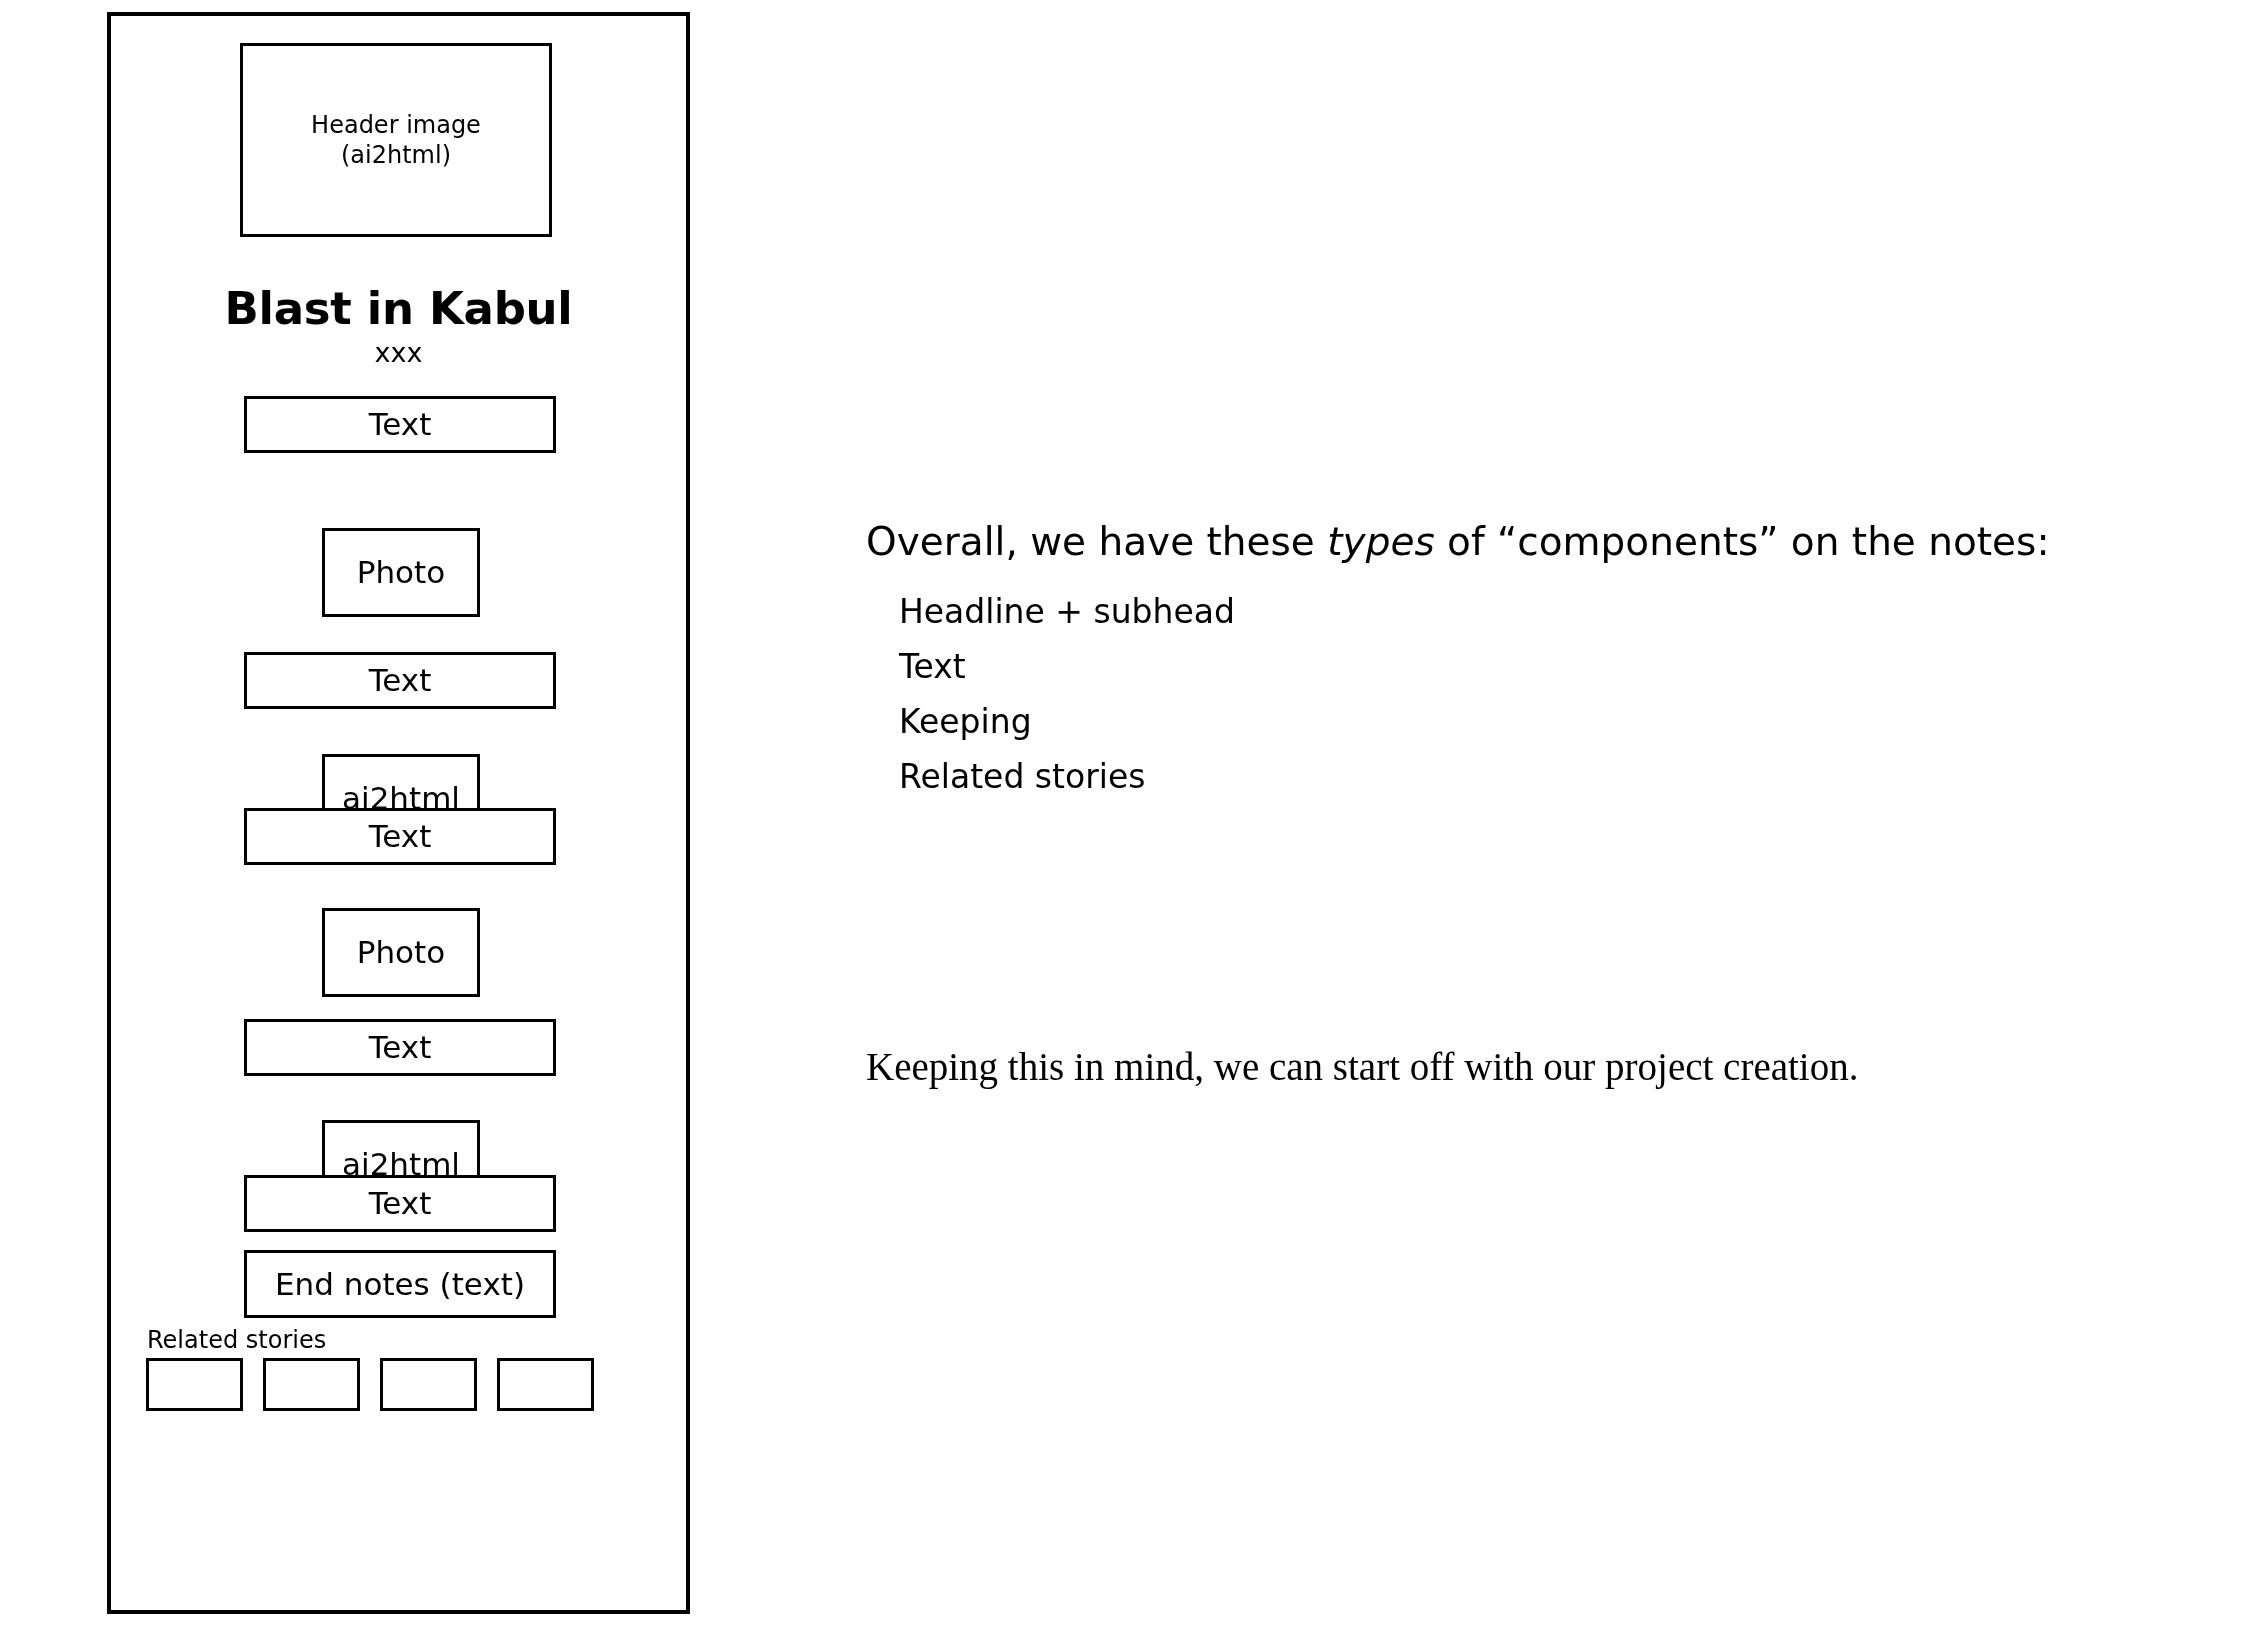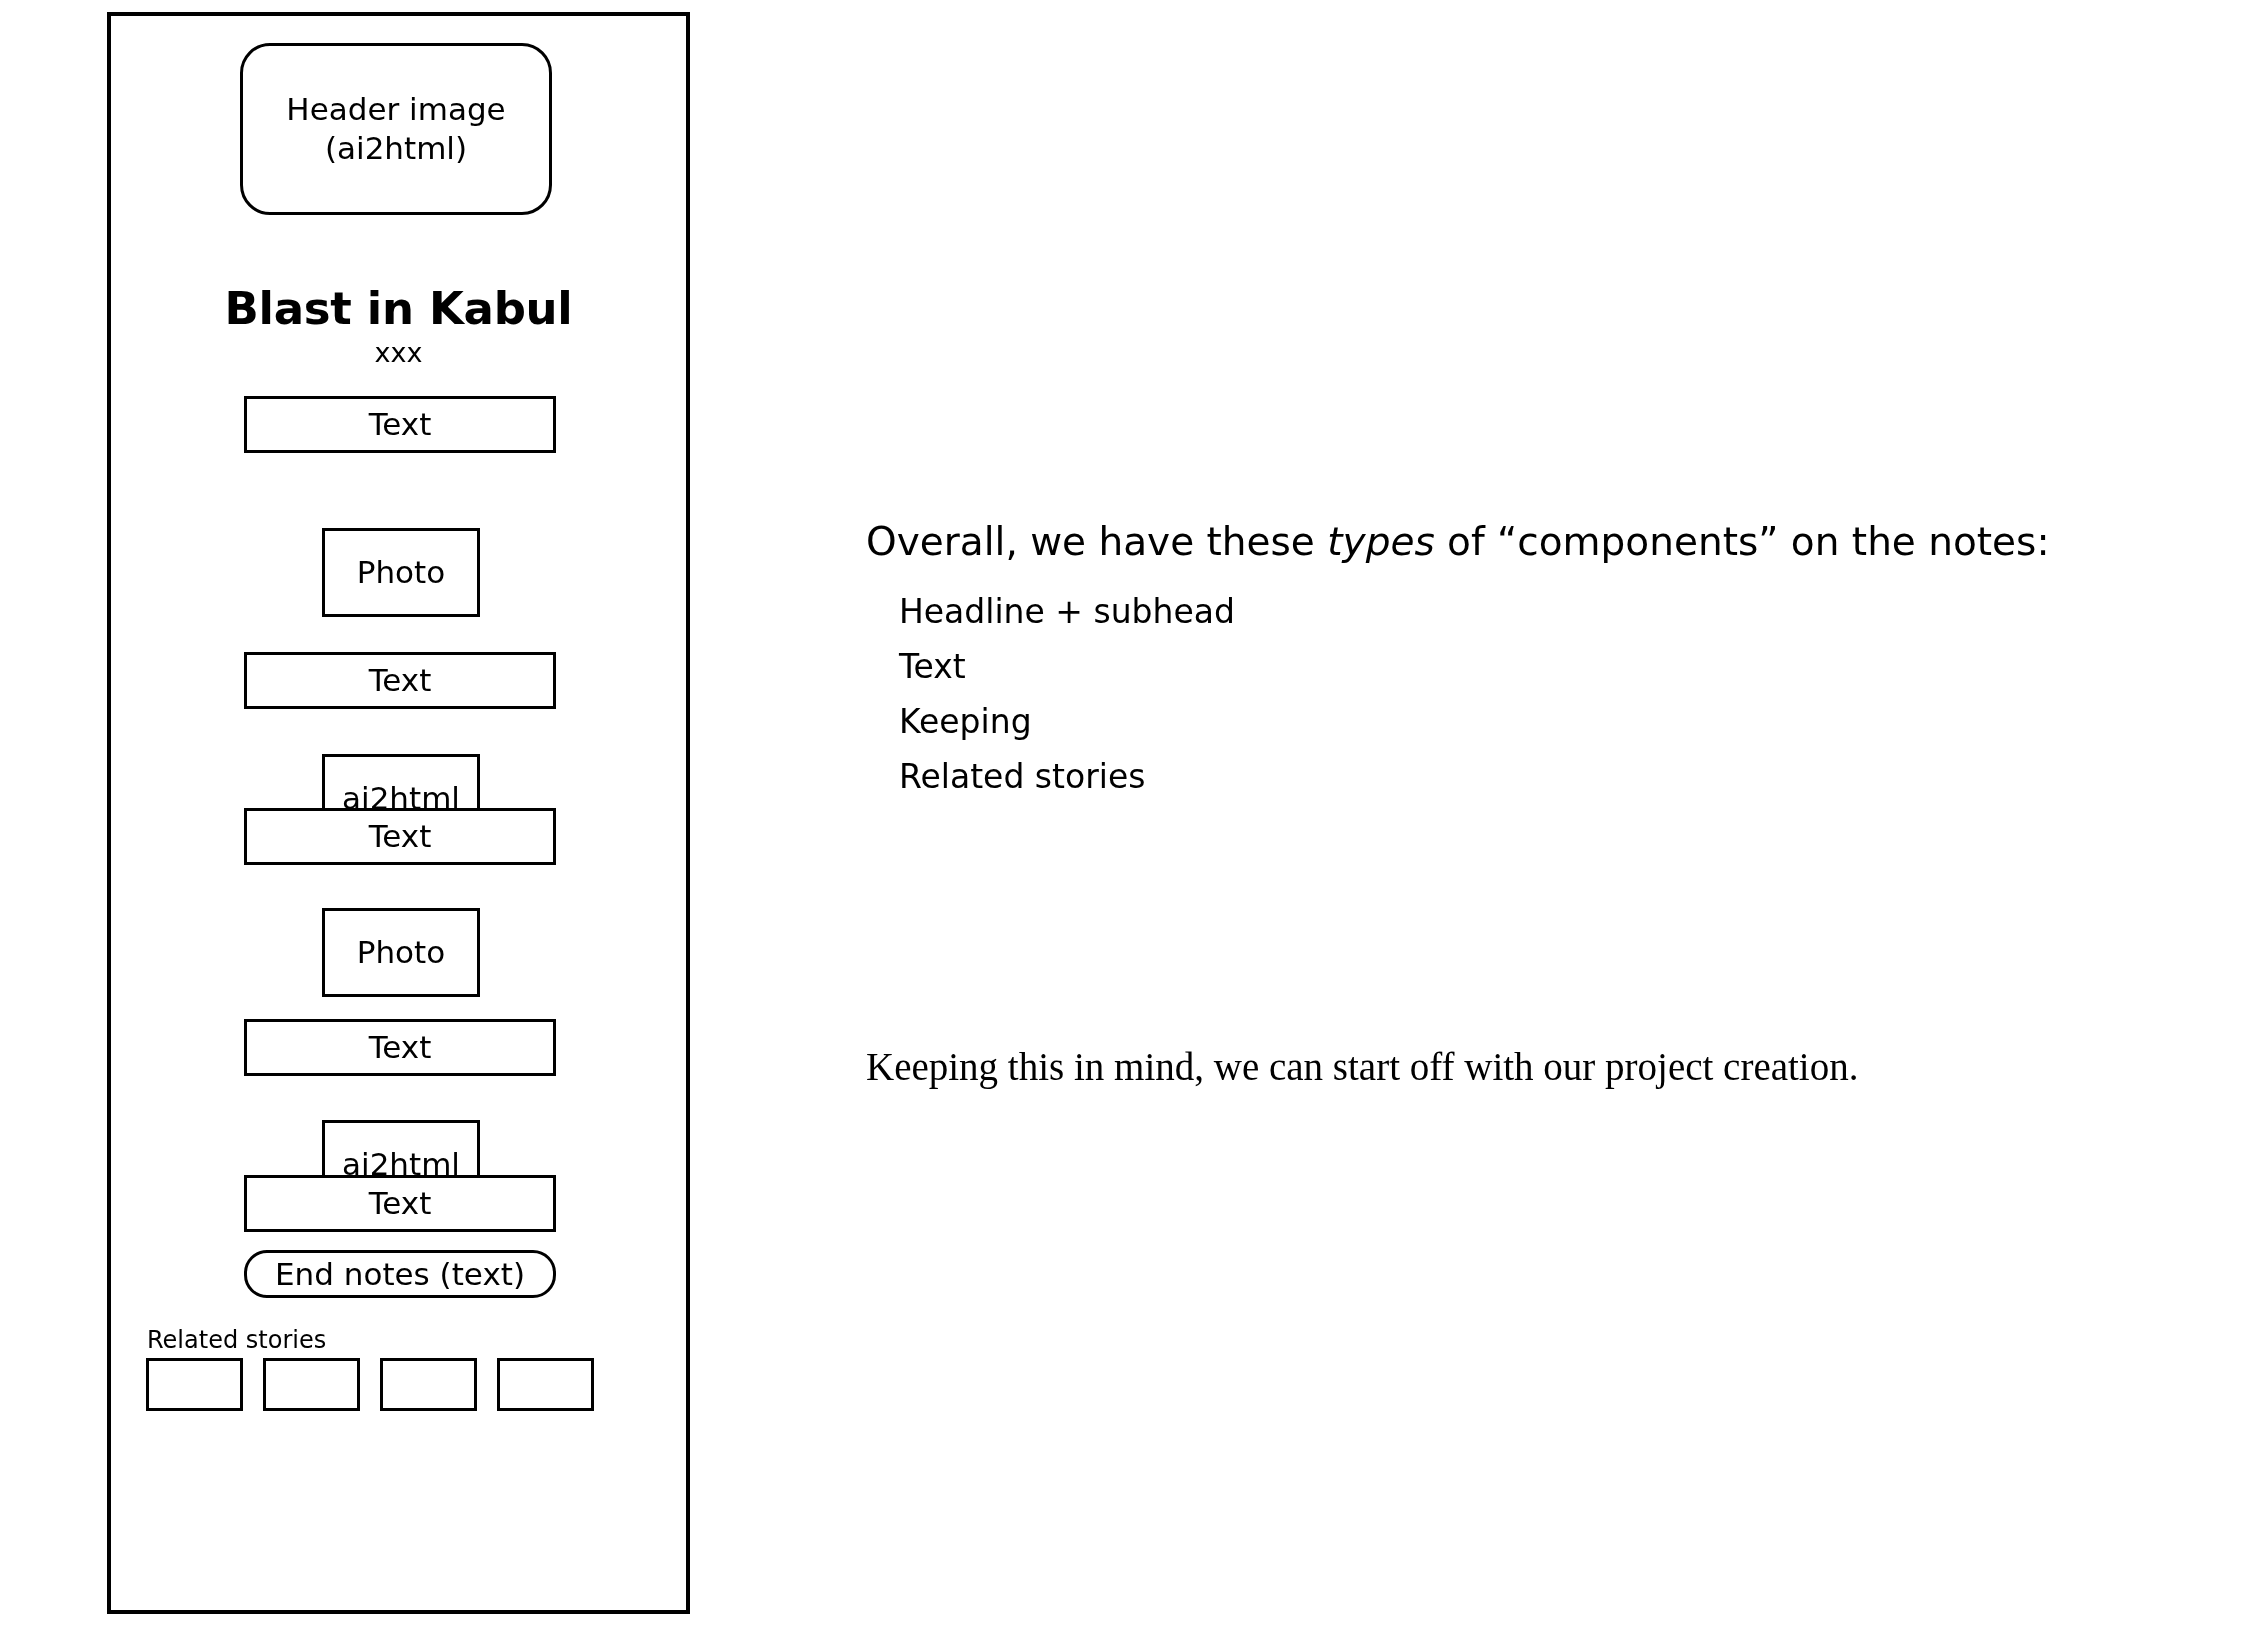--- a/index.html
+++ b/index.html
@@ -41,23 +41,22 @@
     font-size: 31px;
     font-family: "DejaVu Sans", sans-serif;
     color: #000000;
   }
 
   
   #header-image-box {
     left: 129px;
     top: 27px;
     width: 312px;
-    height: 172px;
-    font-size: 31px;
-    border-radius: 30px;
+    height: 194px;
+    font-size: 24px;
   }
 
   
   #headline {
     position: absolute;
     left: 0;
     right: 0;
     top: 270px;
     text-align: center;
     font-size: 45px;
@@ -91,21 +90,21 @@
 
   #text-box-1     { top: 380px; }
   #photo-box-1    { top: 483px; }
   #text-box-2     { top: 636px; }
   #ai2html-box-1  { top: 709px; }
   #text-box-3     { top: 792px; }
   #photo-box-2    { top: 863px; }
   #text-box-4     { top: 1003px; }
   #ai2html-box-2  { top: 1075px; }
   #text-box-5     { top: 1159px; }
-  #end-notes-box  { top: 1234px; height: 48px; border-radius: 23px; }
+  #end-notes-box  { top: 1234px; height: 68px; }
 
   #related-stories-label {
     position: absolute;
     left: 36px;
     top: 1312px;
     font-size: 24px;
     line-height: 1;
   }
   #related-stories-row {
     position: absolute;

